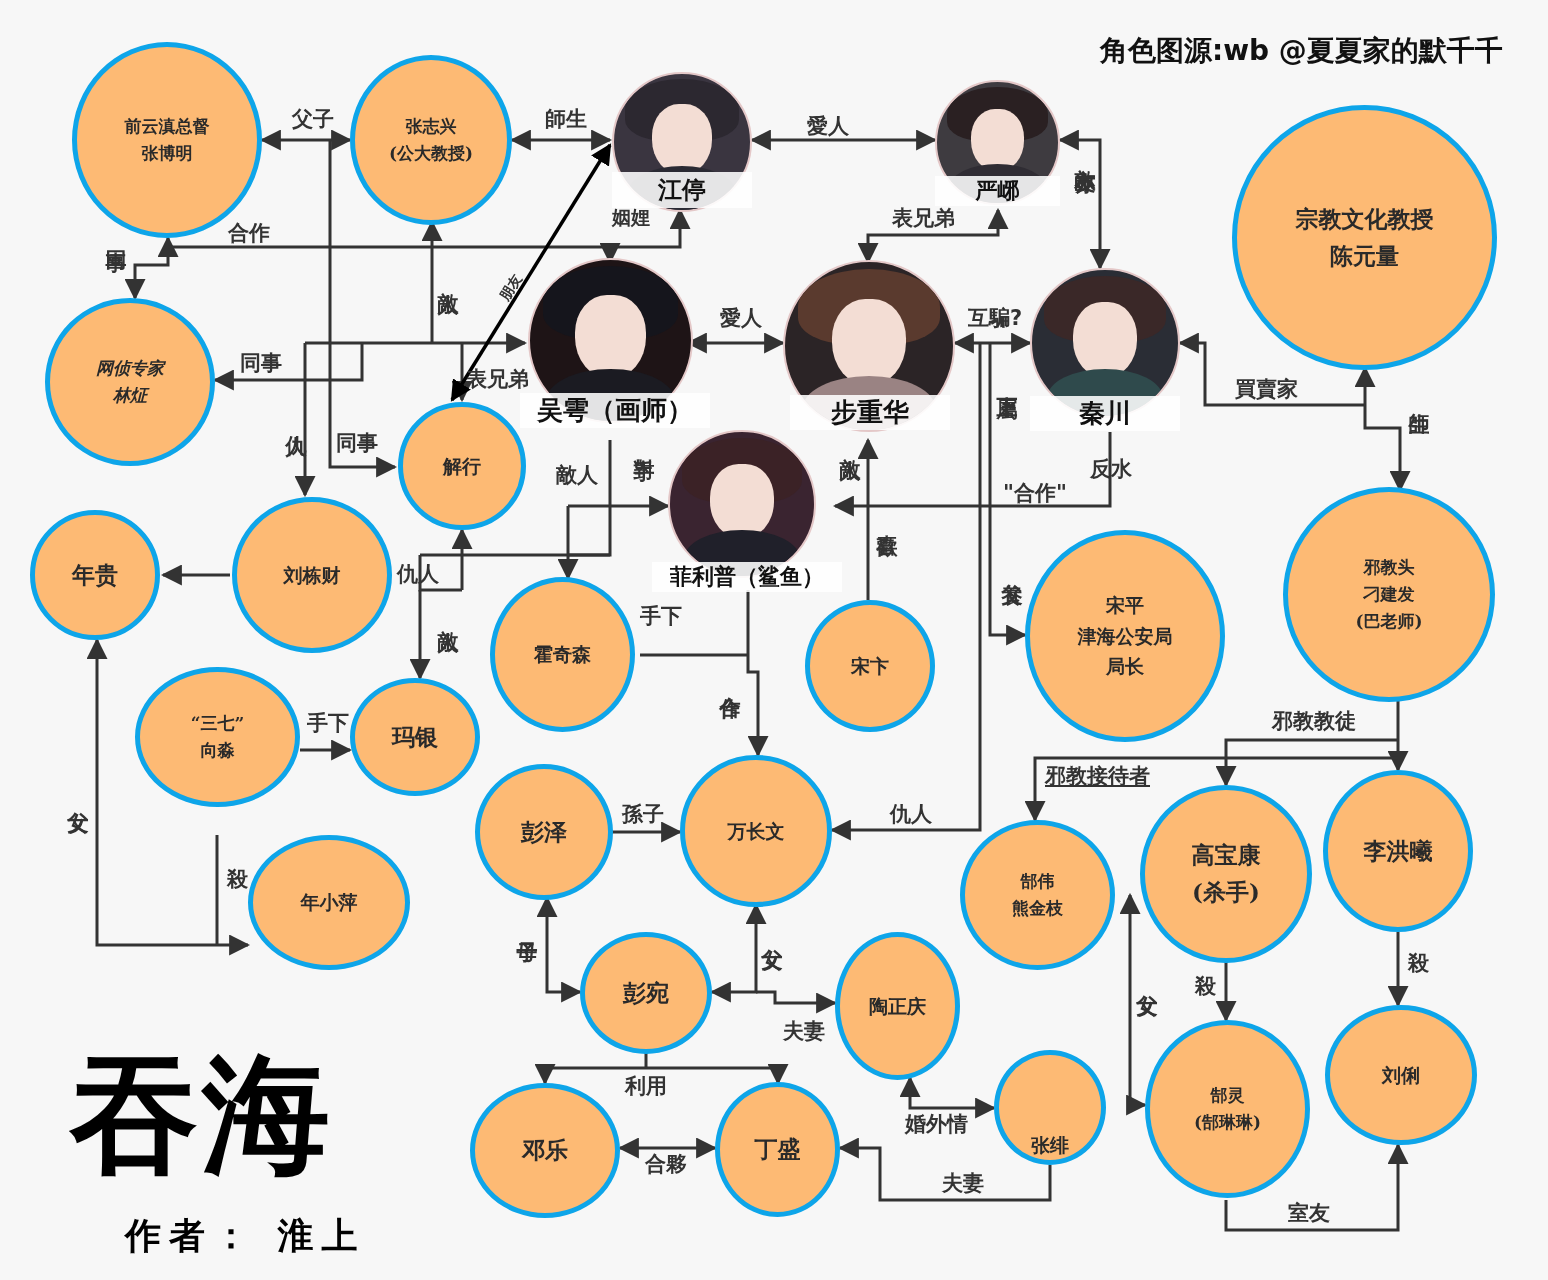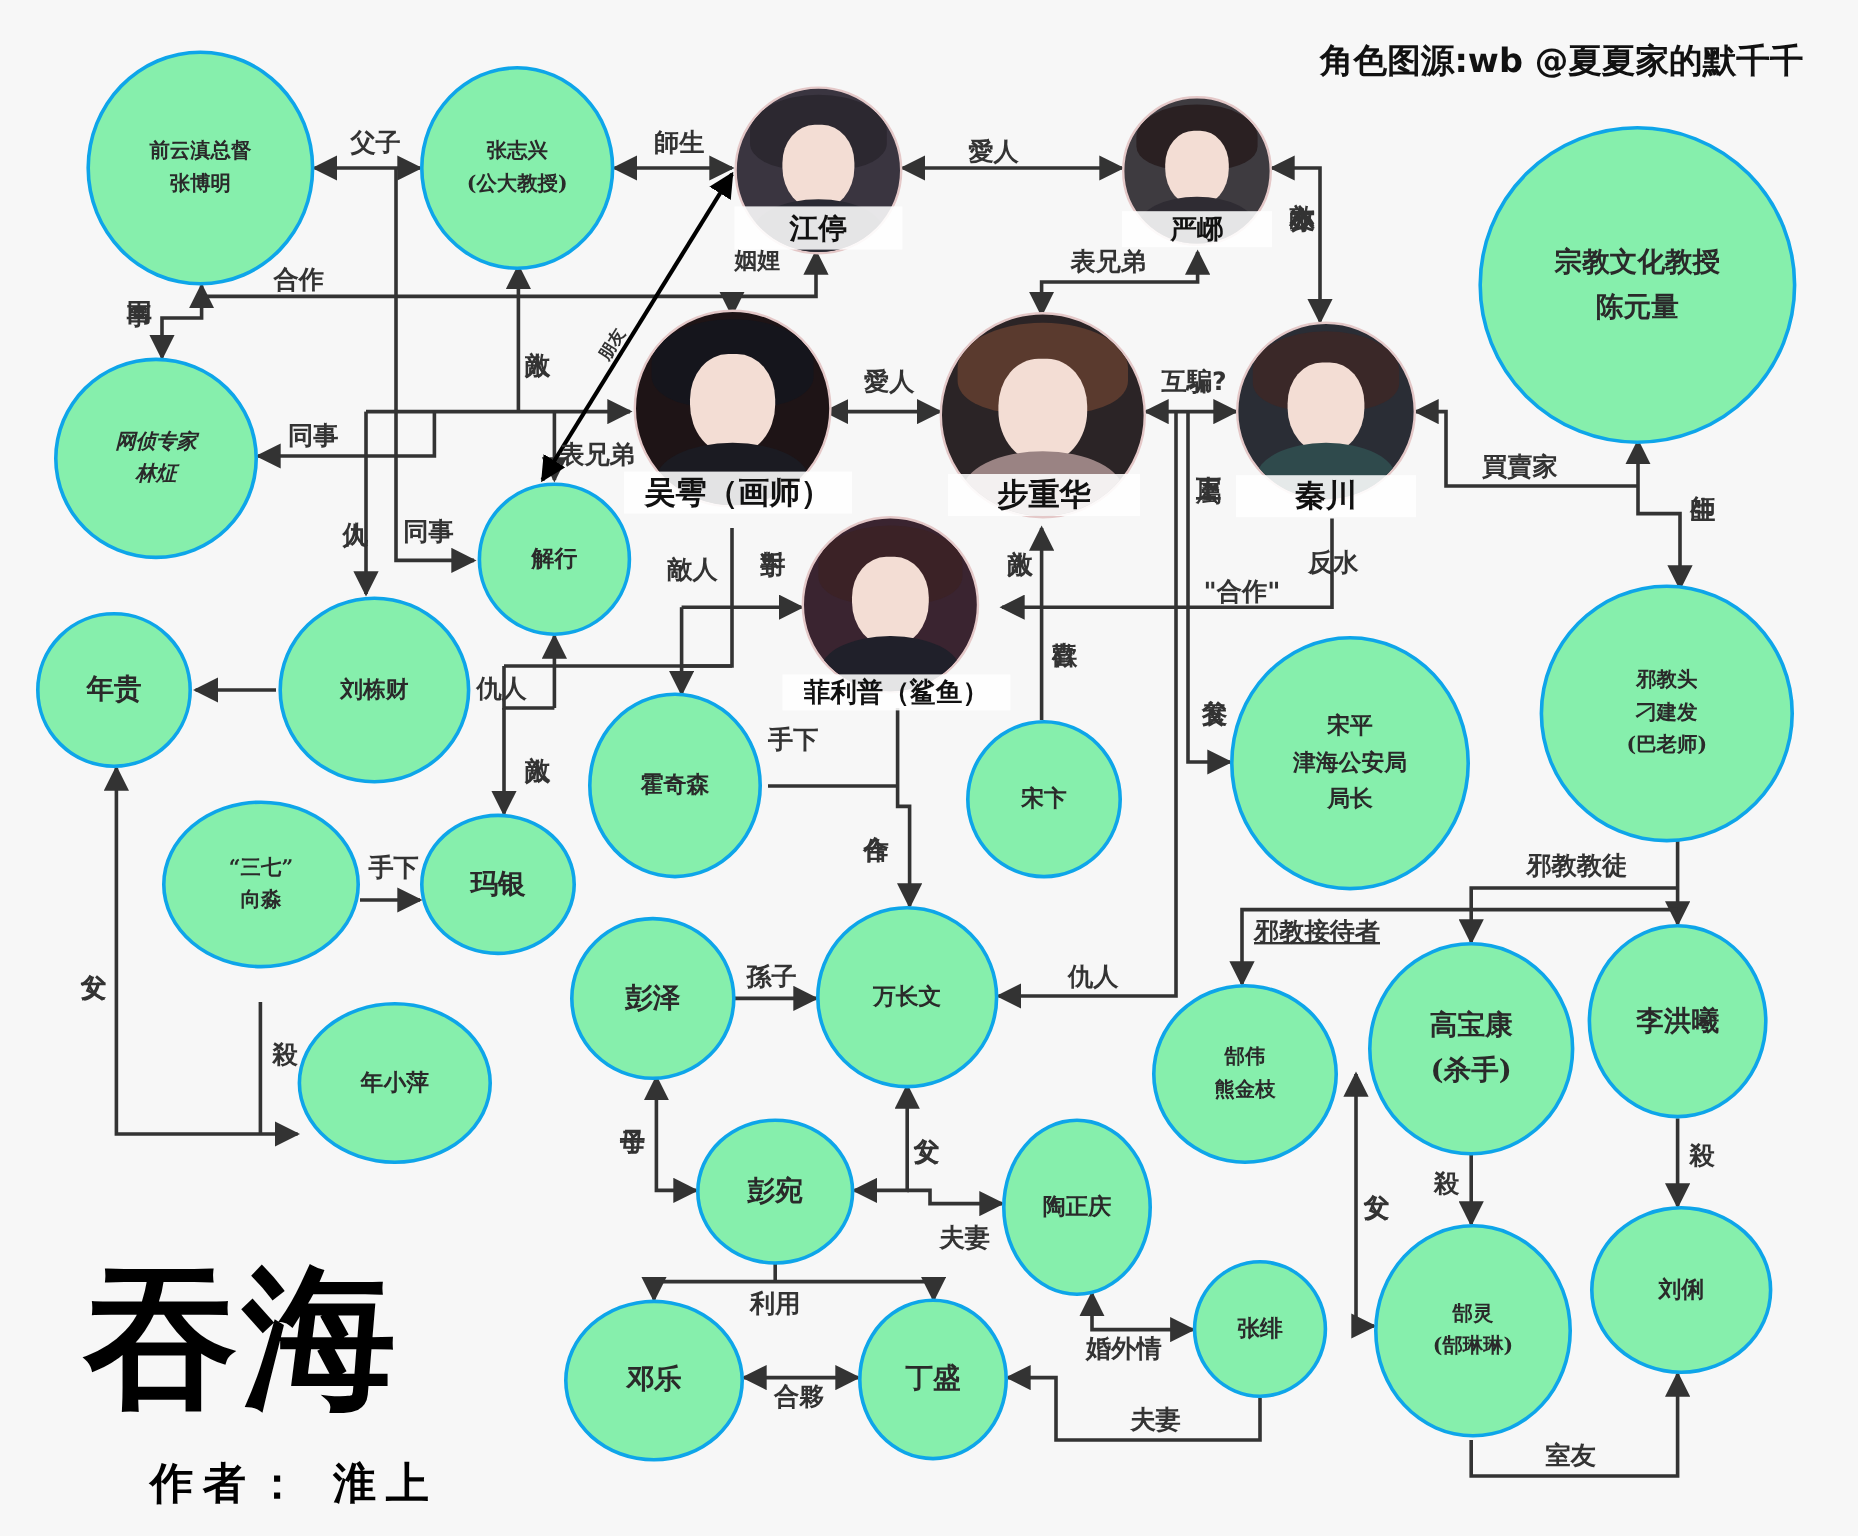--- a/index.html
+++ b/index.html
@@ -1,19 +1,19 @@
 <!DOCTYPE html>
 <html><head>
 <meta charset="utf-8">
 <style>
   html, body { margin:0; padding:0; }
   body { width:1548px; height:1280px; background:#f7f7f7; position:relative; overflow:hidden;
          font-family:"DejaVu Sans","Liberation Sans",sans-serif; color:#222; }
   svg.lines { position:absolute; left:0; top:0; width:1548px; height:1280px; pointer-events:none; }
-  .node { position:absolute; border:3px solid #0ea5e9; border-radius:50%; background:#86efac;
+  .node { position:absolute; border:5px solid #0ea5e9; border-radius:50%; background:#fdba74;
           display:flex; align-items:center; justify-content:center; text-align:center; box-sizing:border-box; }
   .node .t { font-family:"DejaVu Serif","Liberation Serif",serif; font-size:19px; line-height:1.6; white-space:pre-line; font-weight:bold; color:#2a2a2a; }
   .node .t.big { font-size:23px; }
   .node .t.small { font-size:17px; }
   .avatar { position:absolute; border-radius:50%; border:2px solid #e4c8c8; overflow:hidden; box-sizing:border-box; }
   .avatar .hair { position:absolute; left:8%; right:8%; top:4%; height:45%; border-radius:50% 50% 35% 35%; }
   .avatar .skin { position:absolute; left:28%; width:44%; top:22%; height:52%; border-radius:45% 45% 50% 50%; background:#f3ddd4; }
   .avatar .body { position:absolute; left:10%; right:10%; bottom:-8%; height:40%; border-radius:50% 50% 0 0; }
   .caption { position:absolute; background:rgba(255,255,255,0.88); font-family:"DejaVu Serif","Liberation Serif",serif;
              font-weight:bold; color:#111; text-align:center; white-space:nowrap; }
@@ -239,21 +239,21 @@
   </div>
 <div class="node" style="left:835px;top:932px;width:125px;height:148px;">
     <span class="t">陶正庆</span>
   </div>
 <div class="node" style="left:470px;top:1083px;width:150px;height:135px;">
     <span class="t big">邓乐</span>
   </div>
 <div class="node" style="left:715px;top:1082px;width:125px;height:135px;">
     <span class="t big">丁盛</span>
   </div>
-<div class="node" style="left:994px;top:1050px;width:112px;height:115px;">
+<div class="node" style="left:994px;top:1050px;width:112px;height:115px;align-items:flex-end;">
     <span class="t">张绯</span>
   </div>
 <div class="node" style="left:960px;top:820px;width:155px;height:150px;">
     <span class="t small">郜伟
 熊金枝</span>
   </div>
 <div class="node" style="left:1140px;top:785px;width:172px;height:178px;">
     <span class="t big">高宝康
 (杀手)</span>
   </div>

